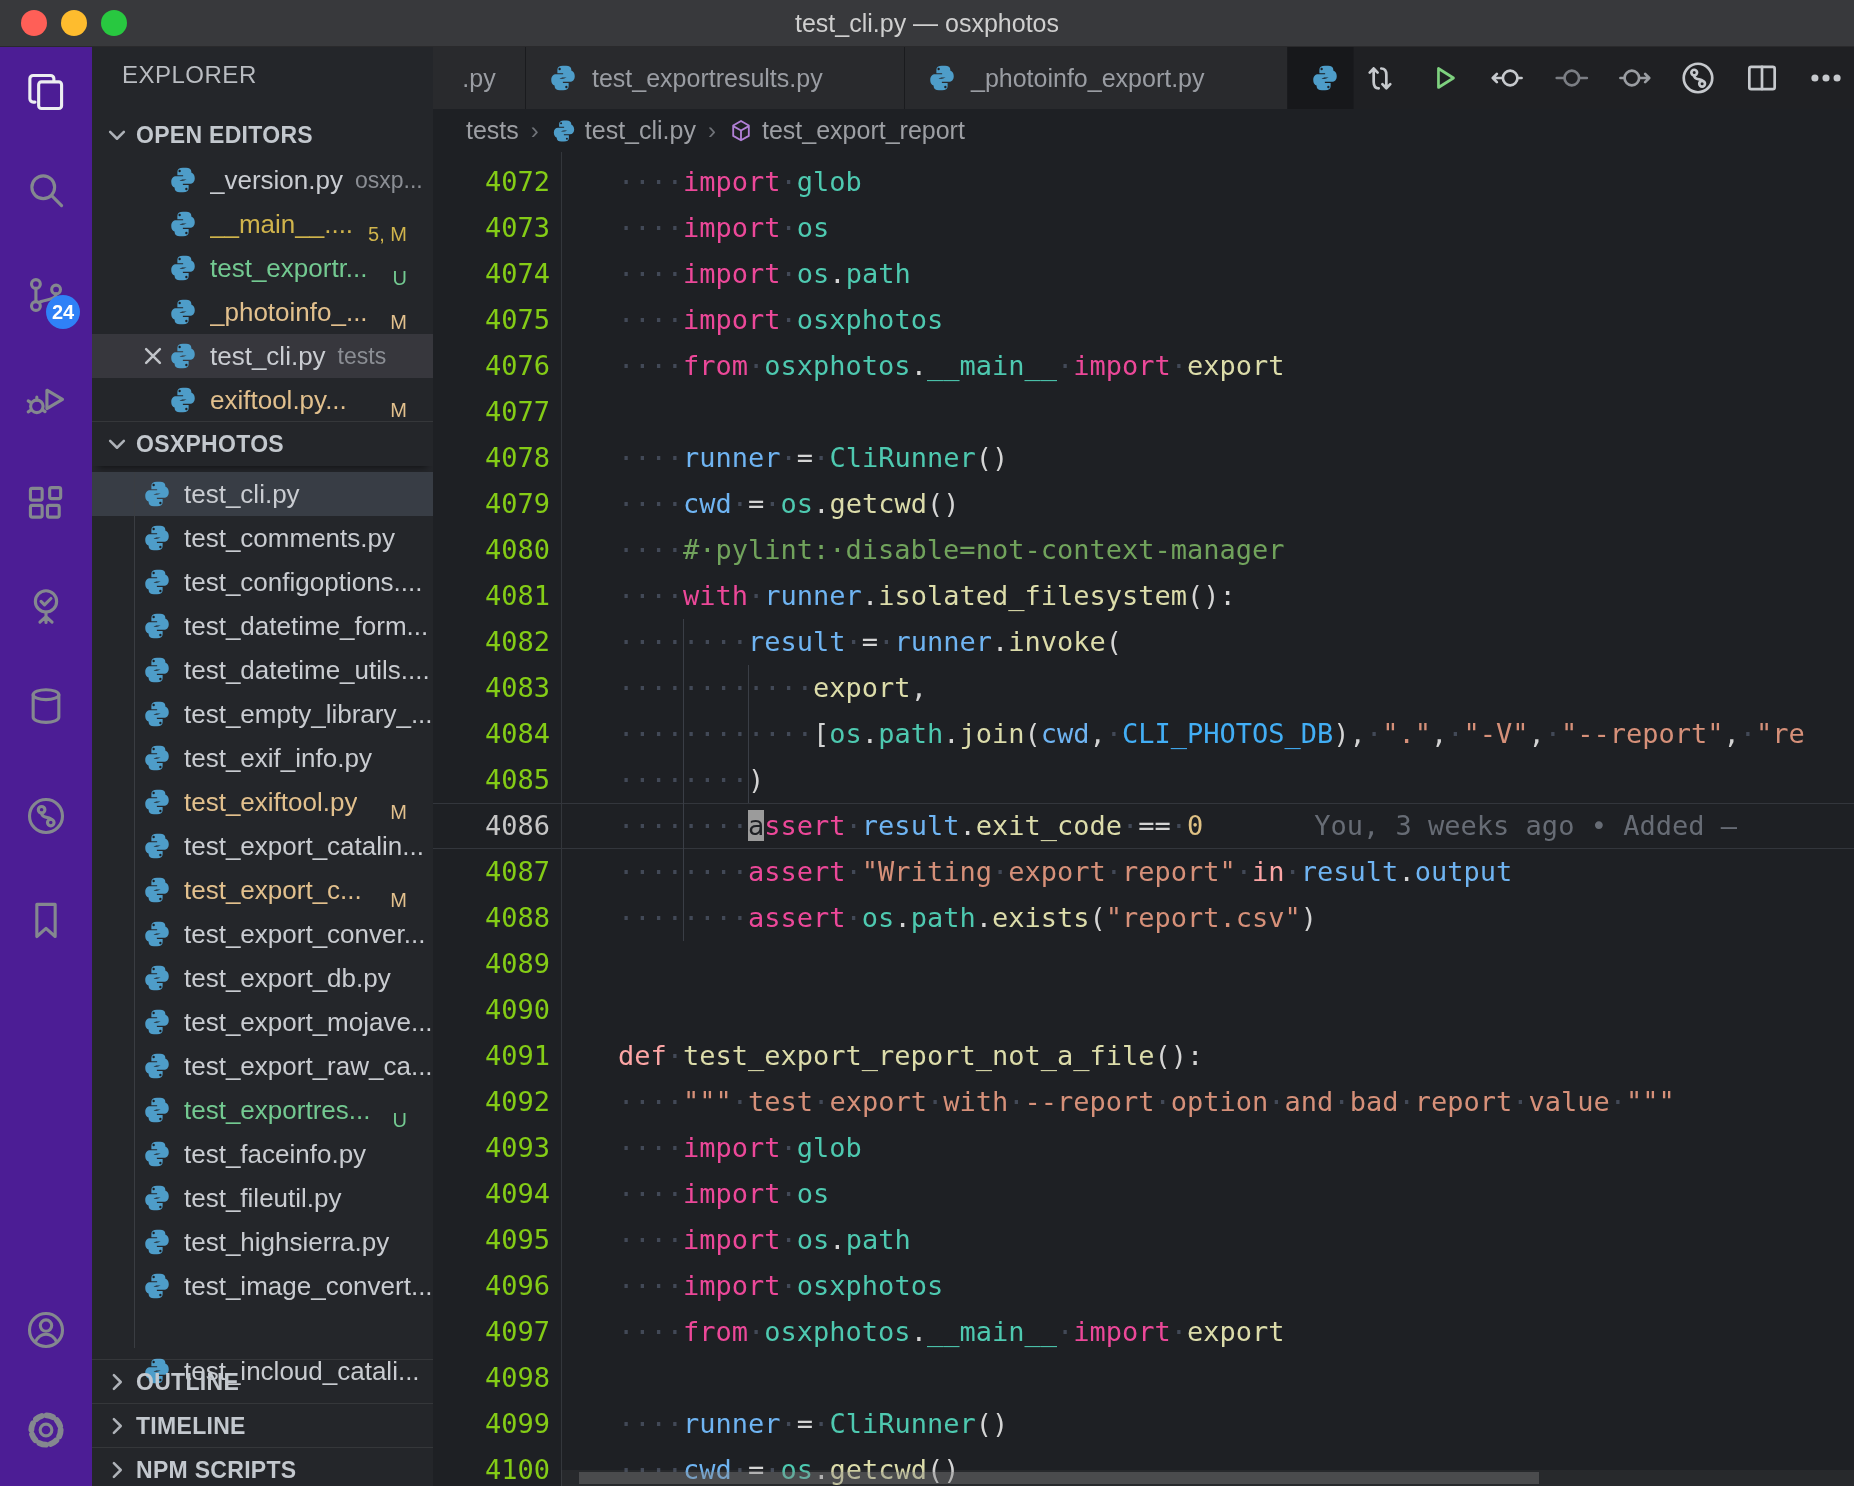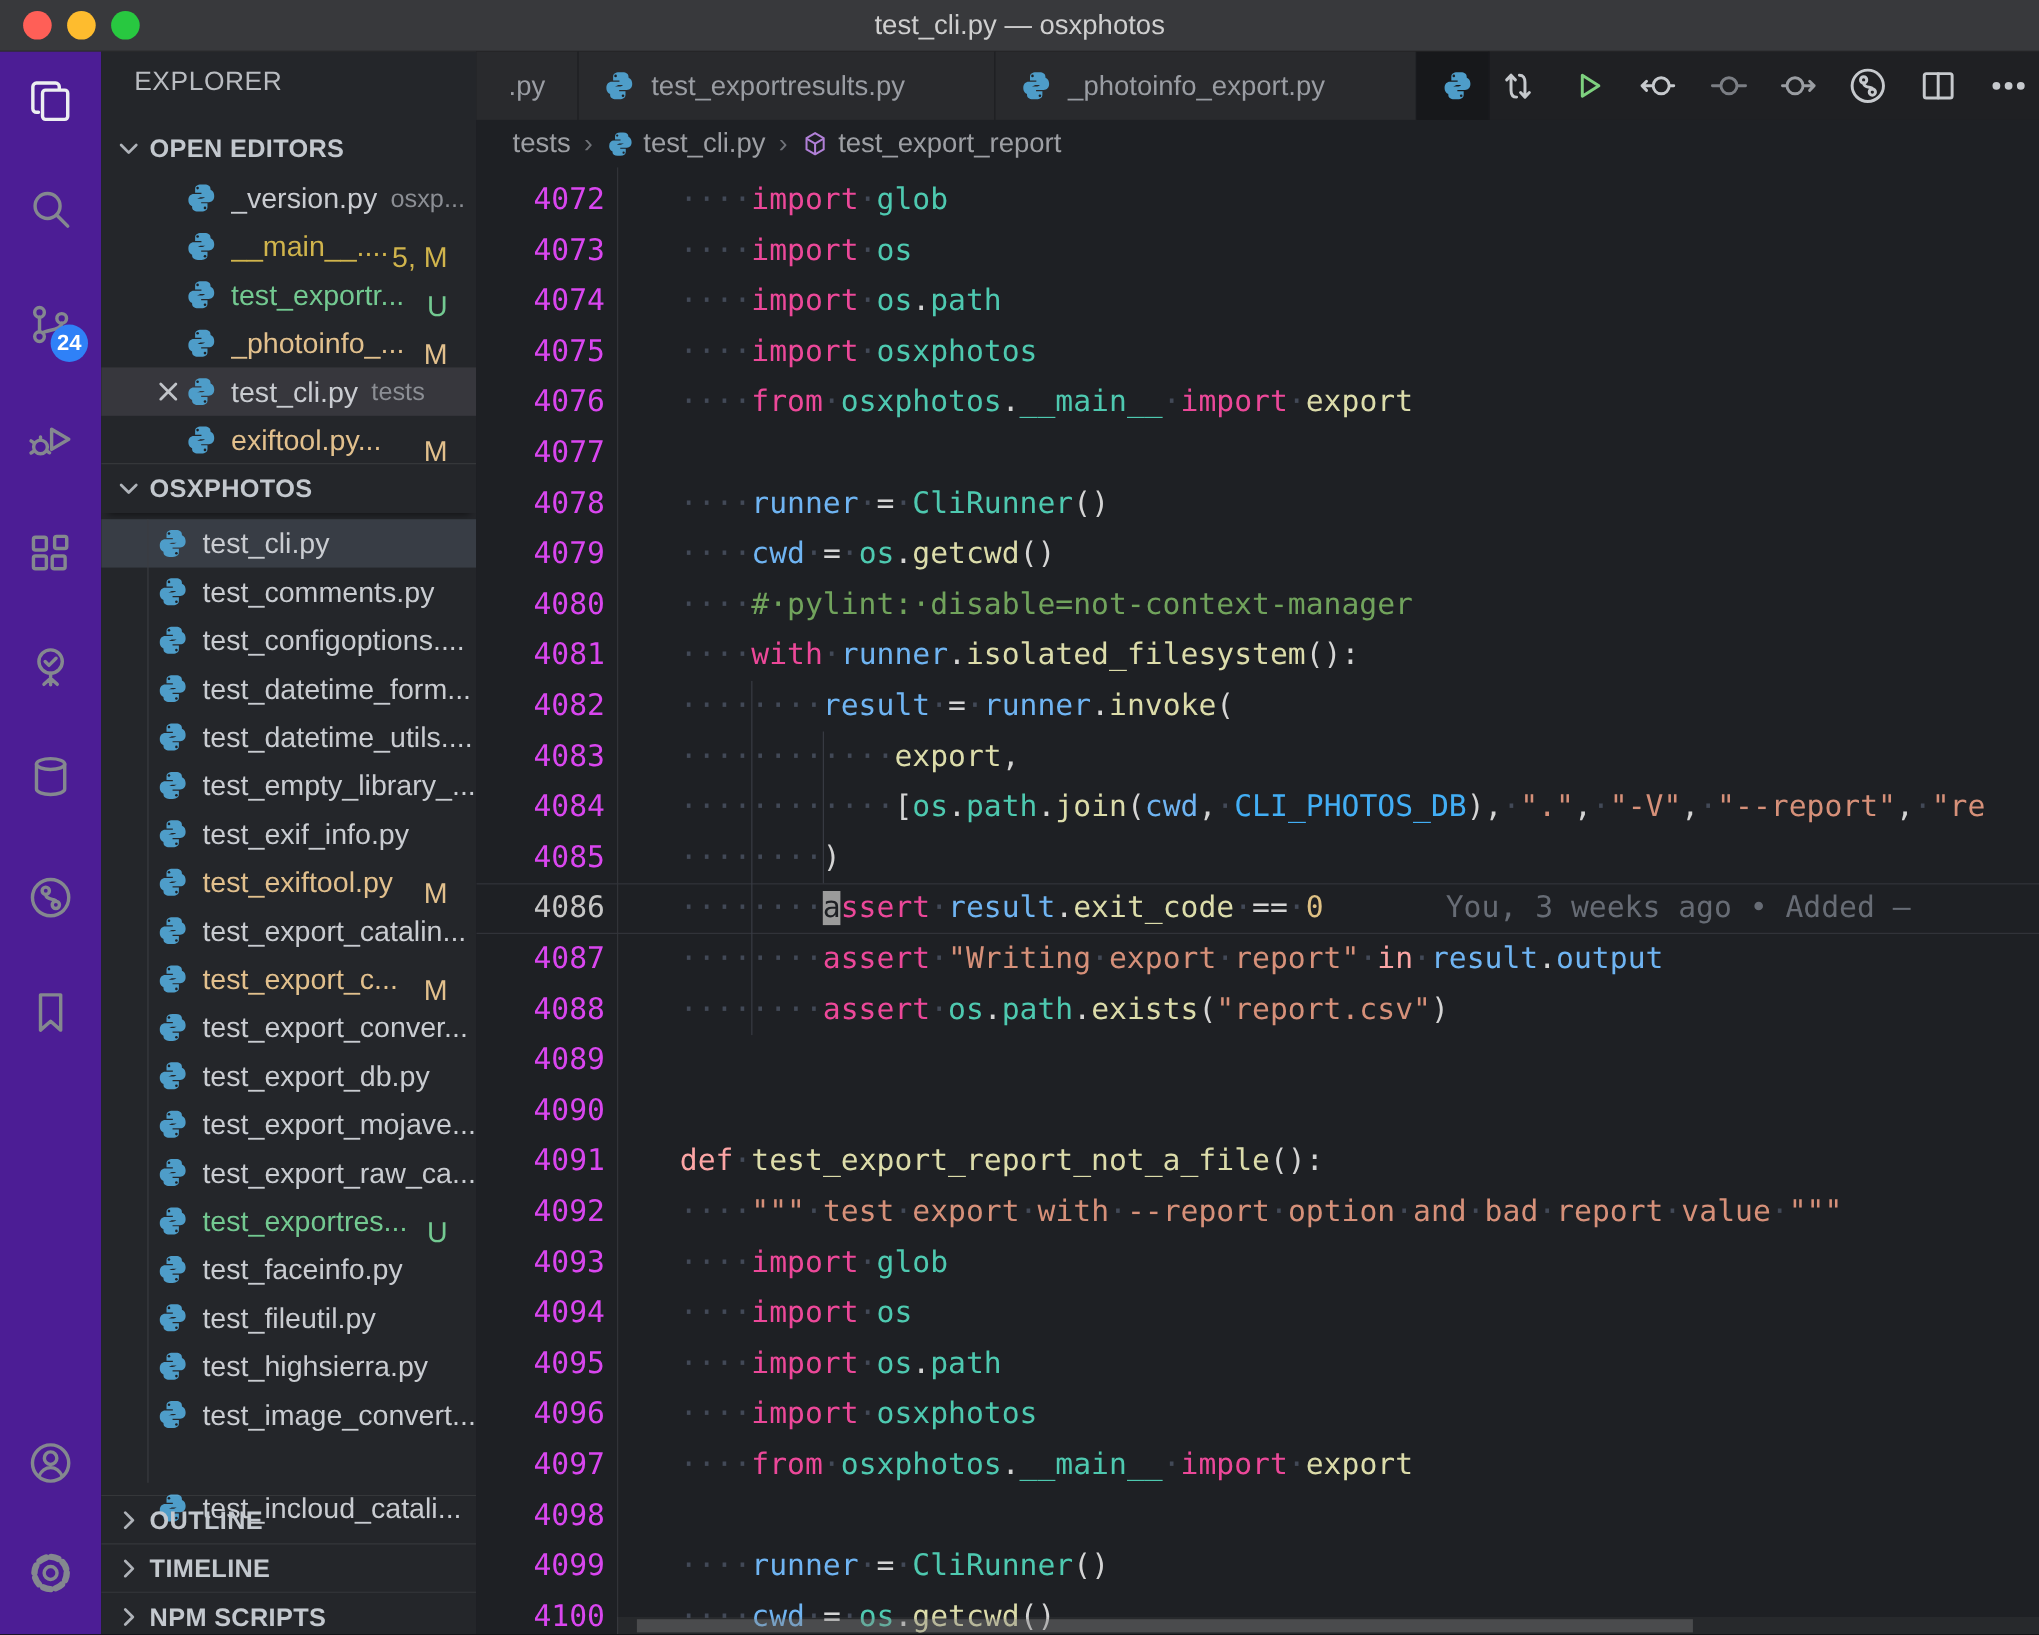--- a/index.html
+++ b/index.html
@@ -33,21 +33,21 @@
   .row.selected{background:#37373d;}
   .row.tree-selected{background:#383d45;}
   .row .close{width:30px;height:30px;margin-left:46px;flex:0 0 auto;color:#c0c3c8;}
   .row .close svg{width:30px;height:30px;}
   .row .spacer{width:76px;flex:0 0 auto;}
   .row .spacer.tree{width:50px;}
   .row .picon{width:30px;height:30px;flex:0 0 auto;margin-right:12px;}
   .row .picon svg{width:30px;height:30px;display:block;}
   .row .lbl{white-space:nowrap;overflow:hidden;}
   .row .desc{color:#8b8e94;font-size:23px;margin-left:12px;white-space:nowrap;}
-  .row .badge{margin-left:auto;margin-right:26px;font-size:26px;flex:0 0 auto;margin-top:20px;}
+  .row .badge{margin-left:auto;margin-right:26px;font-size:20px;flex:0 0 auto;margin-top:20px;}
   .c-default{color:#c9ccd1;} .c-modified{color:#e2c08d;} .c-added{color:#73c991;} .c-warning{color:#d0b44c;}
   #tree-guide{position:absolute;left:42px;width:1px;background:#3a3d42;}
   
   #editor{position:absolute;left:433px;top:0;width:1421px;height:1439px;background:#1e2024;}
   #tabstrip{position:absolute;left:0;top:0;width:1421px;height:62px;background:#1f2023;}
   .tab{position:absolute;top:0;height:62px;background:#292a2d;display:flex;align-items:center;
     font-size:25px;color:#9a9da3;box-sizing:border-box;border-right:1px solid #1a1b1e;}
   .tab .picon{width:30px;height:30px;margin:0 14px 0 22px;}
   .tab .picon svg{width:30px;height:30px;display:block;}
   .tab.active{background:#17181b;}
@@ -56,21 +56,21 @@
   #breadcrumbs{position:absolute;left:0;top:62px;width:1421px;height:43px;display:flex;align-items:center;
     font-size:25px;color:#9d9fa4;padding-left:33px;box-sizing:border-box;}
   .bc-sep{margin:0 12px;color:#707379;font-size:24px;}
   .bc-icon{width:26px;height:26px;margin-right:8px;}
   .bc-icon svg{width:26px;height:26px;display:block;}
   
   #code{position:absolute;left:0;top:105px;width:1421px;height:1334px;overflow:hidden;
     font-family:"DejaVu Sans Mono",monospace;font-size:27px;}
   #gutter-border{position:absolute;left:128px;top:0;width:1px;height:1334px;background:#33363b;}
   .cl{position:absolute;left:0;width:1421px;height:46px;line-height:46px;white-space:pre;}
-  .cl .num{position:absolute;left:0;top:0;width:117px;text-align:right;color:#d946ef;}
+  .cl .num{position:absolute;left:0;top:0;width:117px;text-align:right;color:#84cc16;}
   .cl.cur .num{color:#c6c6c6;}
   .cl .txt{position:absolute;left:185px;top:0;white-space:pre;}
   .cl.cur{border-top:1px solid #33363c;border-bottom:1px solid #33363c;box-sizing:border-box;line-height:44px;}
   .guide{position:absolute;width:1px;background:#3a3e46;}
   .tk-k{color:#ec4899}.tk-b{color:#fca5a5}.tk-m{color:#4ec9b0}.tk-f{color:#dcdcaa}
   .tk-v{color:#6fb4f2}.tk-c2{color:#42aef5}.tk-s{color:#d69079}.tk-n{color:#dfc184}
   .tk-cm{color:#71a35c}.tk-p{color:#d4d4d4}.tk-w{color:#424957}
   .tk-cur{background:#9b9b9b;color:#1e2024;}
   .blame{color:#676c75;margin-left:111px;}
   #hscroll{position:absolute;left:128px;bottom:0;width:1293px;height:16px;background:rgba(110,110,110,.12);}

